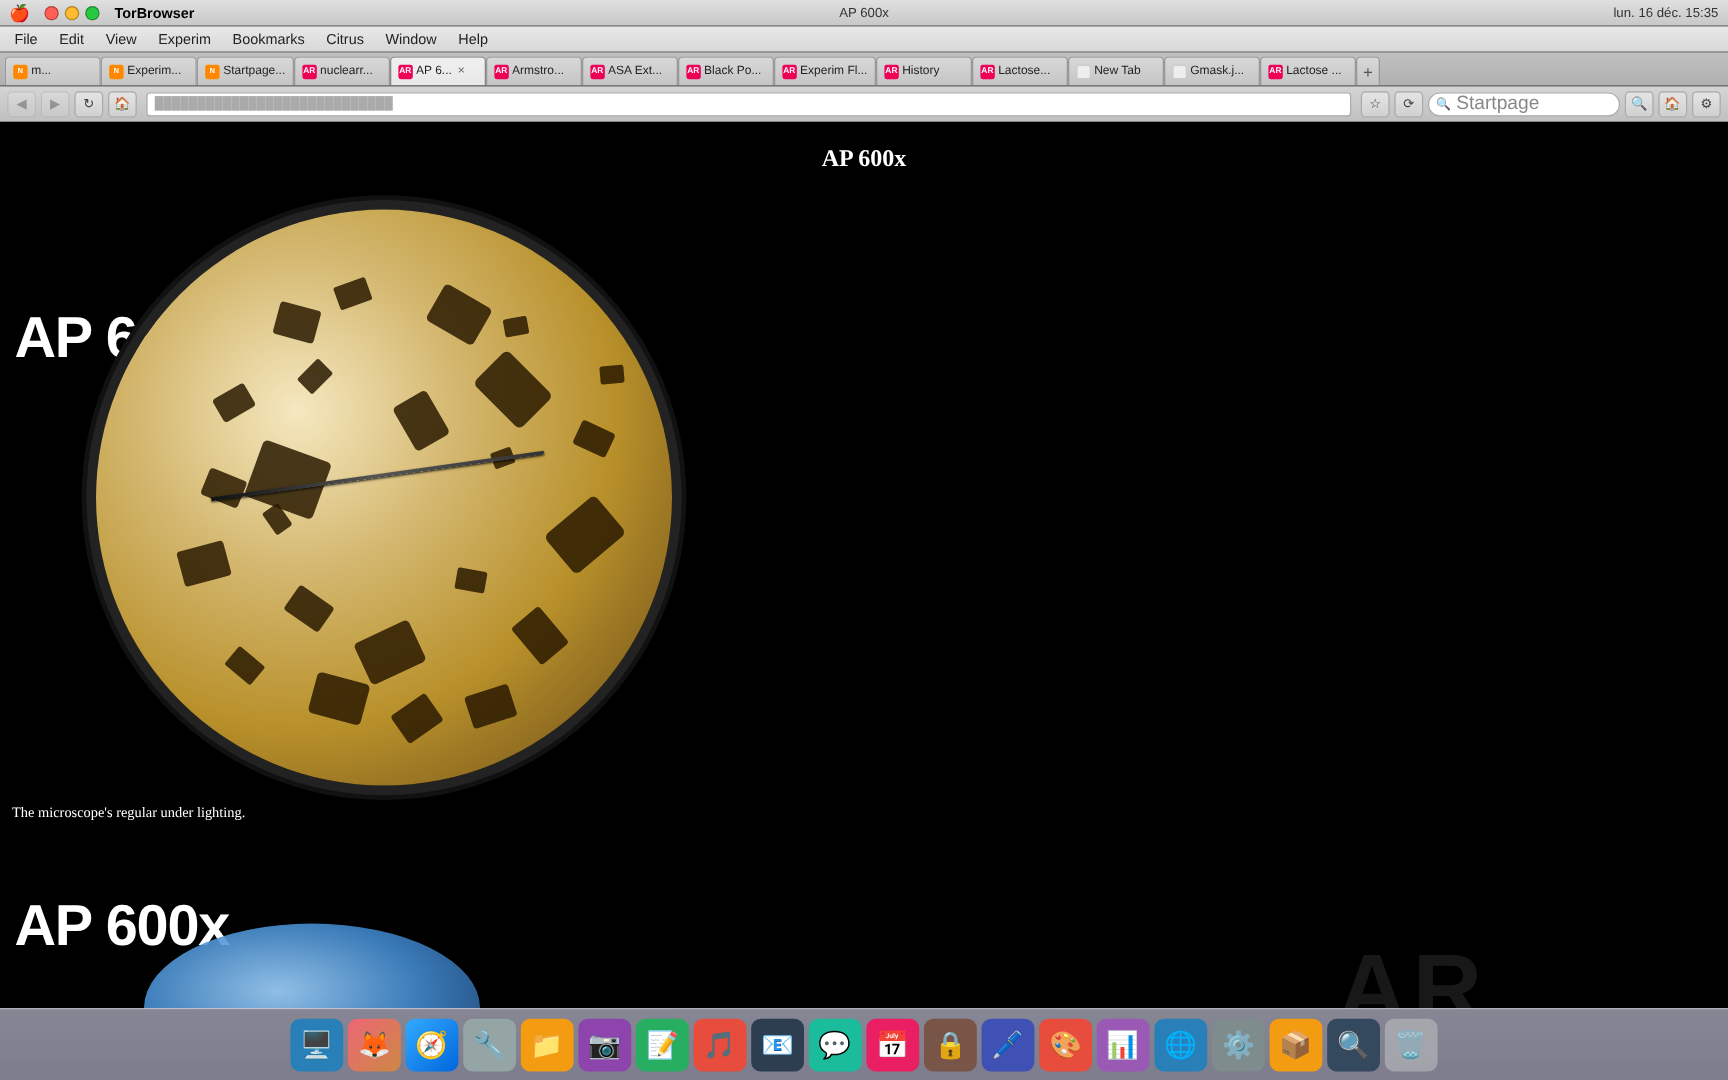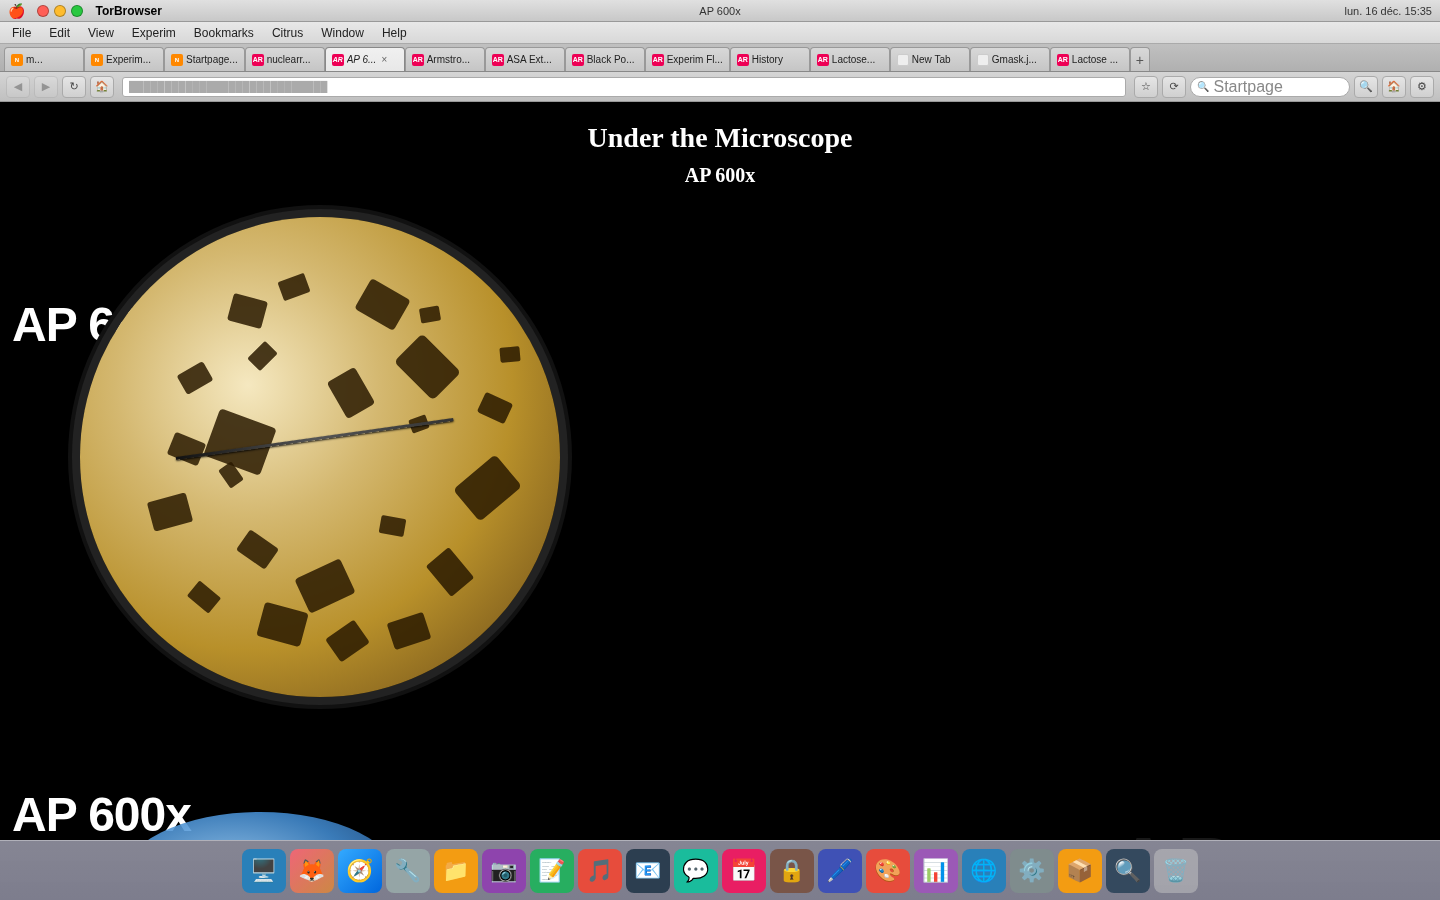--- a/index.html
+++ b/index.html
@@ -63,21 +63,20 @@
       color: #222;
       gap: 3px;
       cursor: pointer;
       position: relative;
       flex-shrink: 0;
     }
     .tab.active {
       background: linear-gradient(to bottom, #f0f0f0, #e8e8e8);
       border-color: #888;
       z-index: 2;
-      font-style: italic;
     }
     .tab-favicon { width: 12px; height: 12px; border-radius: 2px; flex-shrink: 0; }
     .tab-label { overflow: hidden; white-space: nowrap; text-overflow: ellipsis; max-width: 70px; }
     .tab-close { margin-left: 2px; font-size: 10px; color: #666; }
     .tab-favicon-ar { background: #e05; color: white; font-size: 7px; font-weight: bold; display: flex; align-items: center; justify-content: center; border-radius: 2px; }
     .tab-favicon-nope { background: #f80; color: white; font-size: 6px; font-weight: bold; display: flex; align-items: center; justify-content: center; border-radius: 2px; }
     .tab-favicon-blank { background: #eee; border: 1px solid #ccc; }
     .tab-new { width: 20px; min-width: 20px; justify-content: center; font-size: 14px; color: #555; }
 
     
@@ -347,21 +346,20 @@
     <span style="color:#888;font-size:16px;">Startpage</span>
   </div>
   <div class="toolbar-btn">🔍</div>
   <div class="toolbar-btn">🏠</div>
   <div class="toolbar-btn">⚙</div>
 </div>
 
 <div class="browser-content">
   <div class="page-content">
 
-    <h1 class="page-title">Under the Microscope</h1>
     <h2 class="page-subtitle">AP 600x</h2>
 
     <div style="position:relative; min-height: 560px;">
       <div class="ap-label">AP 600x</div>
 
       <div class="microscope-circle">
 
         <div class="particle" style="width:35px;height:28px;left:150px;top:80px;transform:rotate(15deg);border-radius:3px;"></div>
         <div class="particle" style="width:28px;height:20px;left:200px;top:60px;transform:rotate(-20deg);border-radius:2px;"></div>
         <div class="particle" style="width:45px;height:35px;left:280px;top:70px;transform:rotate(30deg);border-radius:4px;"></div>
@@ -382,20 +380,21 @@
         <div class="particle" style="width:28px;height:20px;left:110px;top:370px;transform:rotate(40deg);border-radius:2px;"></div>
         <div class="particle" style="width:18px;height:14px;left:330px;top:200px;transform:rotate(-20deg);border-radius:2px;"></div>
         <div class="particle" style="width:42px;height:32px;left:250px;top:160px;transform:rotate(60deg);border-radius:4px;"></div>
         <div class="particle" style="width:25px;height:18px;left:170px;top:130px;transform:rotate(-45deg);border-radius:2px;"></div>
         <div class="particle" style="width:33px;height:24px;left:90px;top:220px;transform:rotate(22deg);border-radius:3px;"></div>
         <div class="particle" style="width:38px;height:28px;left:310px;top:400px;transform:rotate(-18deg);border-radius:3px;"></div>
         <div class="particle" style="width:22px;height:16px;left:140px;top:250px;transform:rotate(55deg);border-radius:2px;"></div>
         <div class="needle"></div>
       </div>
 
+      <div class="caption-text" style="margin-top:15px;">The microscope's regular under lighting.</div>
     </div>
 
     <div style="position:relative;margin-top:10px;">
       <div class="ap-label" style="position:relative;left:12px;top:auto;">AP 600x</div>
 
       <div style="width:280px;height:140px;background:radial-gradient(ellipse at 40% 40%, #a0d4ff, #4088cc, #1a3a6a);border-radius:50% 50% 0 0;margin-left:120px;margin-top:-30px;opacity:0.9;"></div>
     </div>
 
     <div class="watermark">AR</div>
 

